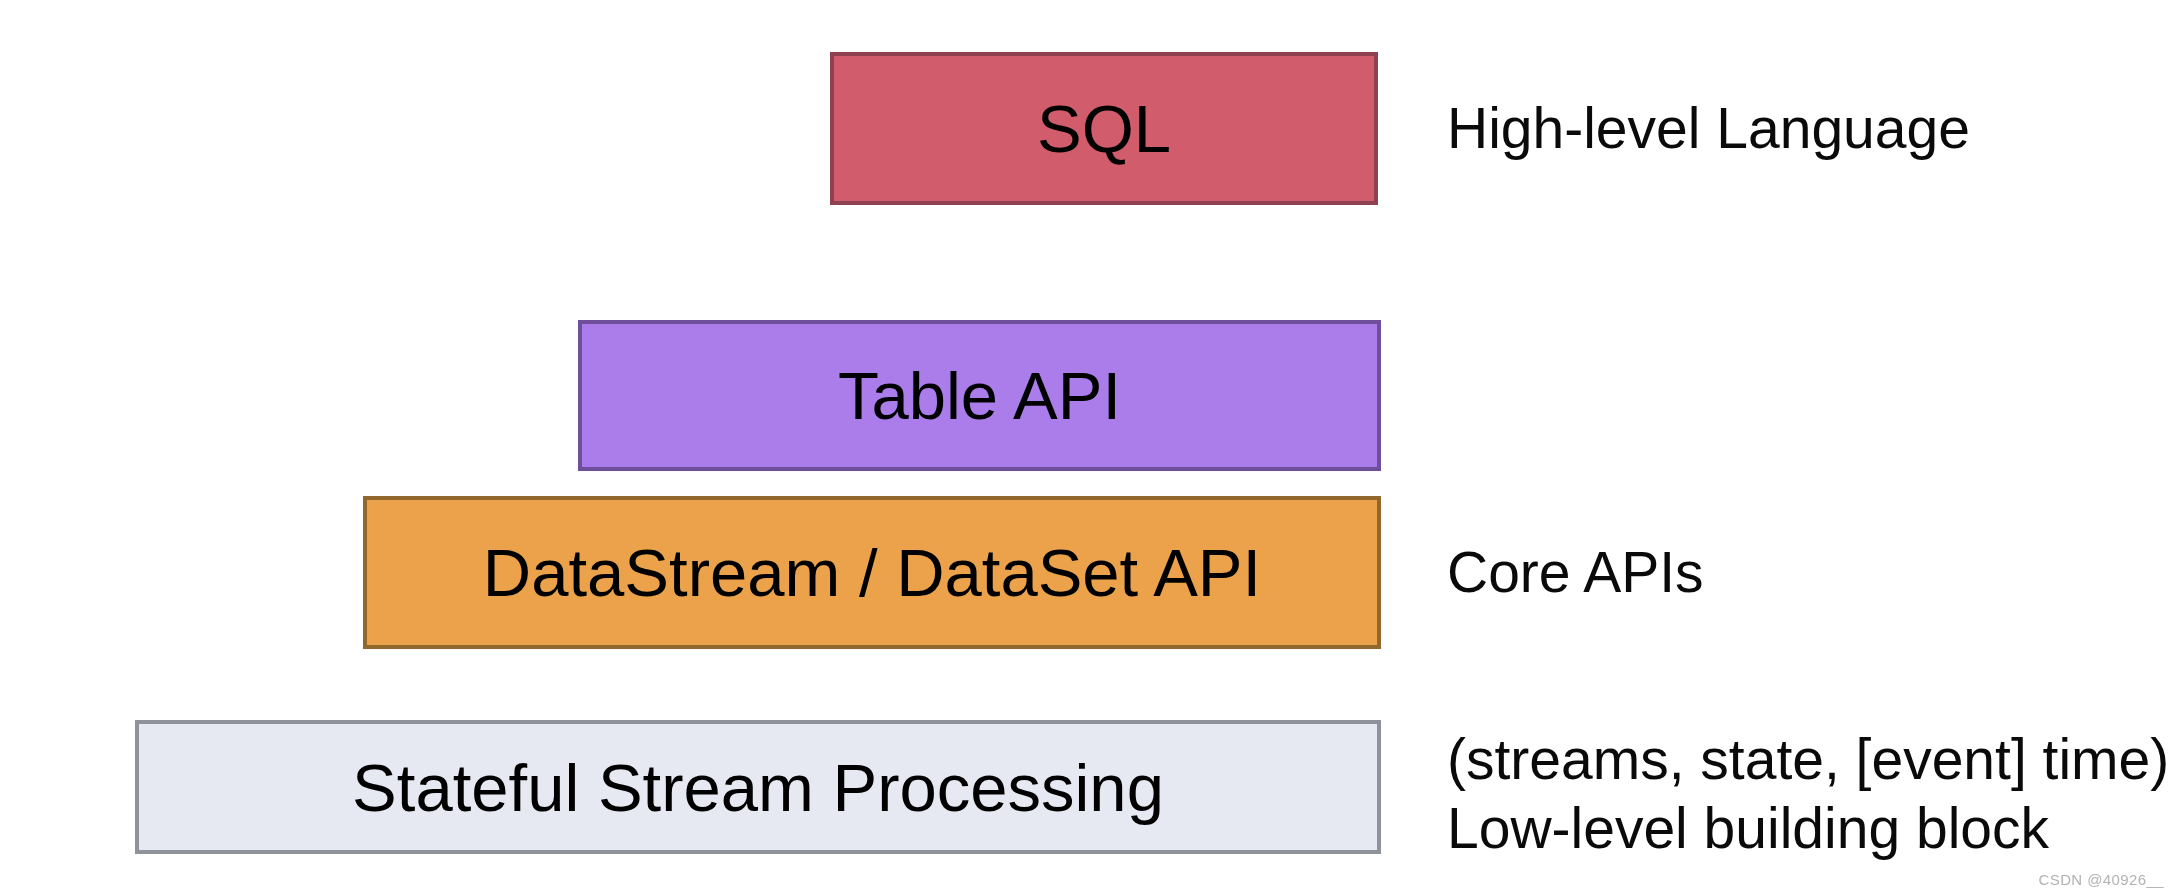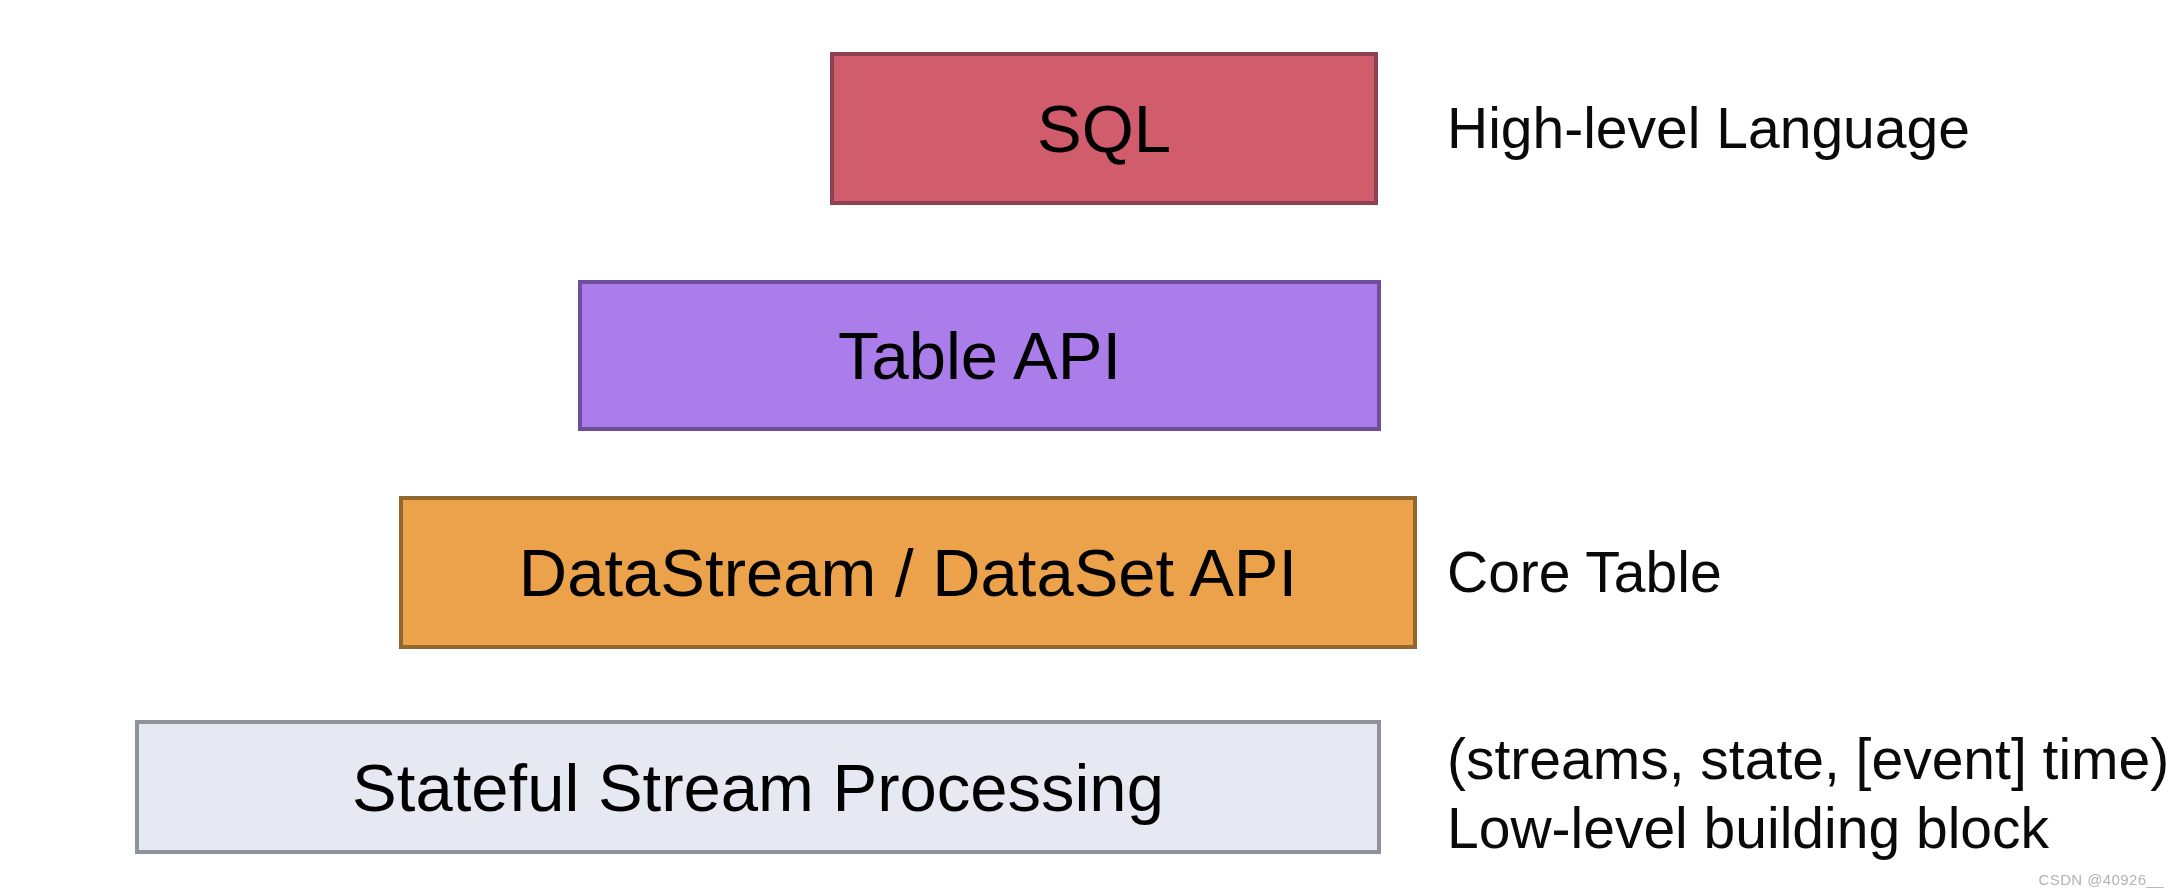--- a/index.html
+++ b/index.html
@@ -60,29 +60,29 @@
 
 <div class="canvas">
 
   <div class="layer-box pos-box-0" style="background: rgb(209, 92, 108); border-color: rgb(142, 65, 80);">
     <span>SQL</span>
   </div>
   <div class="layer-label pos-label-0">
     <span>High-level Language</span>
   </div>
 
-  <div class="layer-box pos-box-1" style="background: rgb(171, 125, 235); border-color: rgb(111, 79, 155);">
+  <div class="layer-box pos-box-1" style="background: rgb(171, 125, 235); border-color: rgb(111, 79, 155); margin-top: 40px;">
     <span>Table API</span>
   </div>
 
-  <div class="layer-box pos-box-2" style="background: rgb(235, 162, 75); border-color: rgb(146, 103, 45); margin-left: 36px;">
+  <div class="layer-box pos-box-2" style="background: rgb(235, 162, 75); border-color: rgb(146, 103, 45);">
     <span>DataStream / DataSet API</span>
   </div>
   <div class="layer-label pos-label-2">
-    <span>Core Table</span>
+    <span>Core APIs</span>
   </div>
 
   <div class="layer-box pos-box-3" style="background: rgb(230, 233, 242); border-color: rgb(143, 146, 152);">
     <span>Stateful Stream Processing</span>
   </div>
   <div class="layer-label pos-label-3">
     <span>(streams, state, [event] time)</span>
     <span>Low-level building block</span>
   </div>
 

